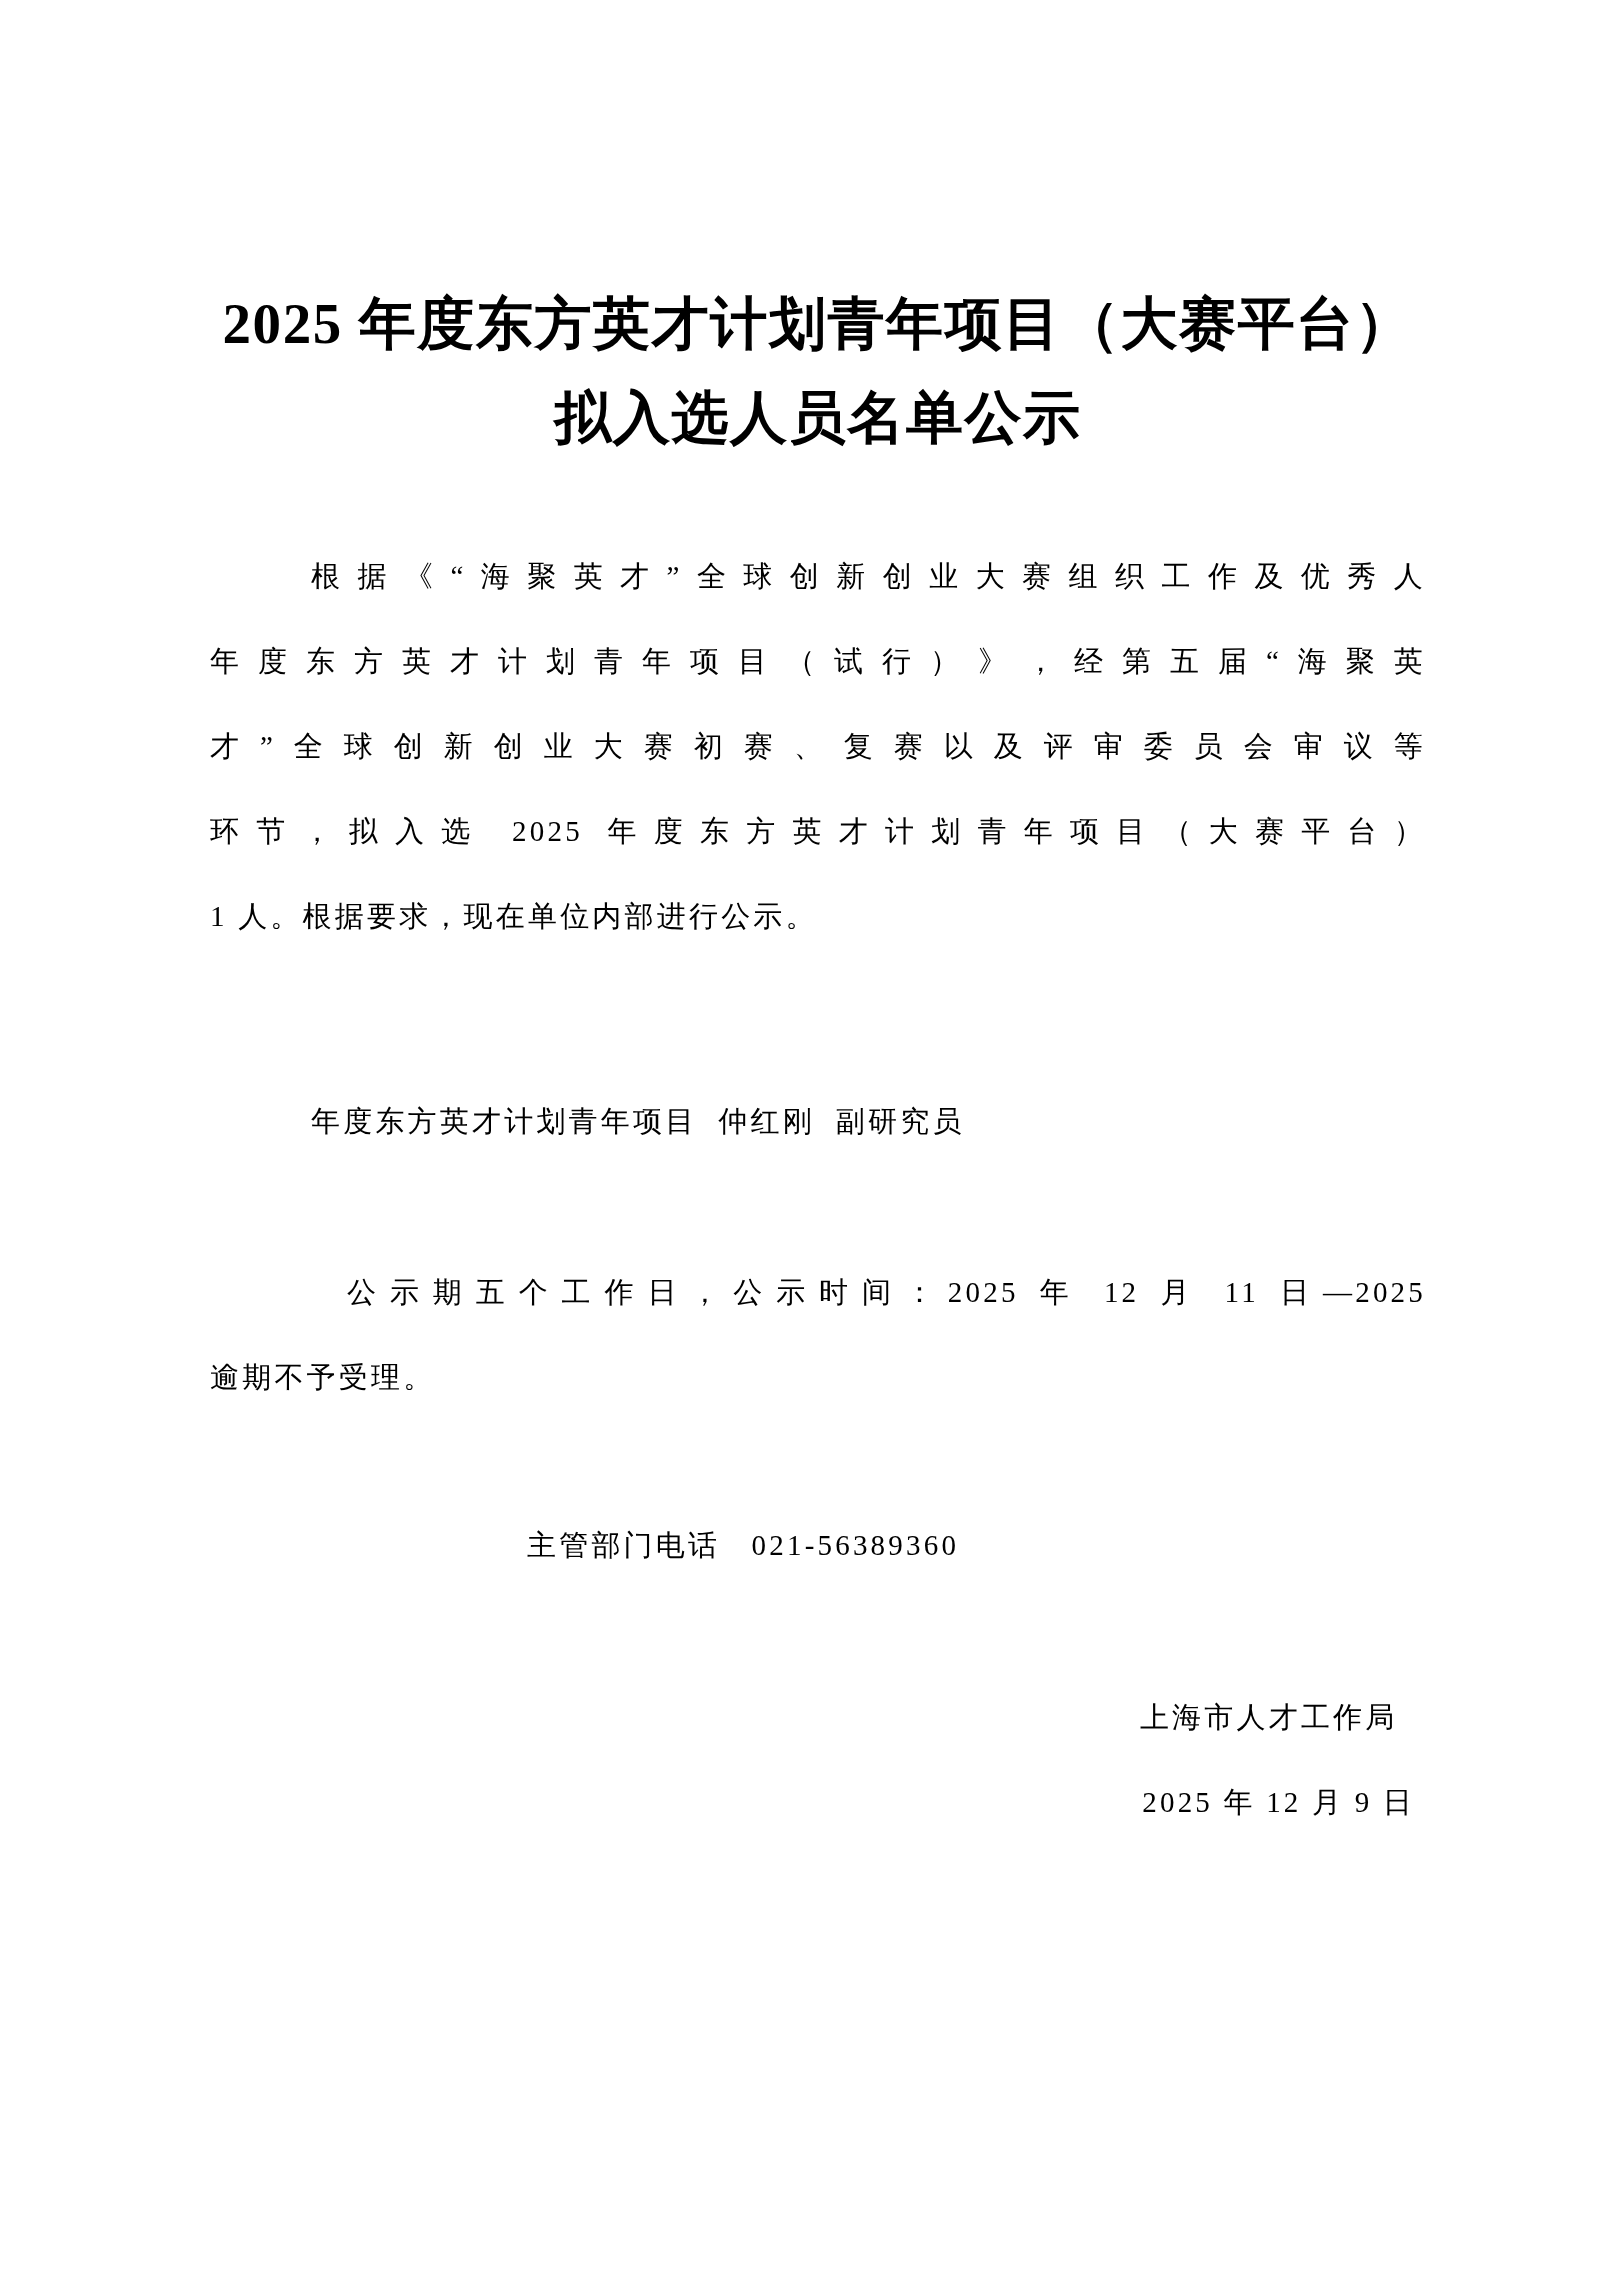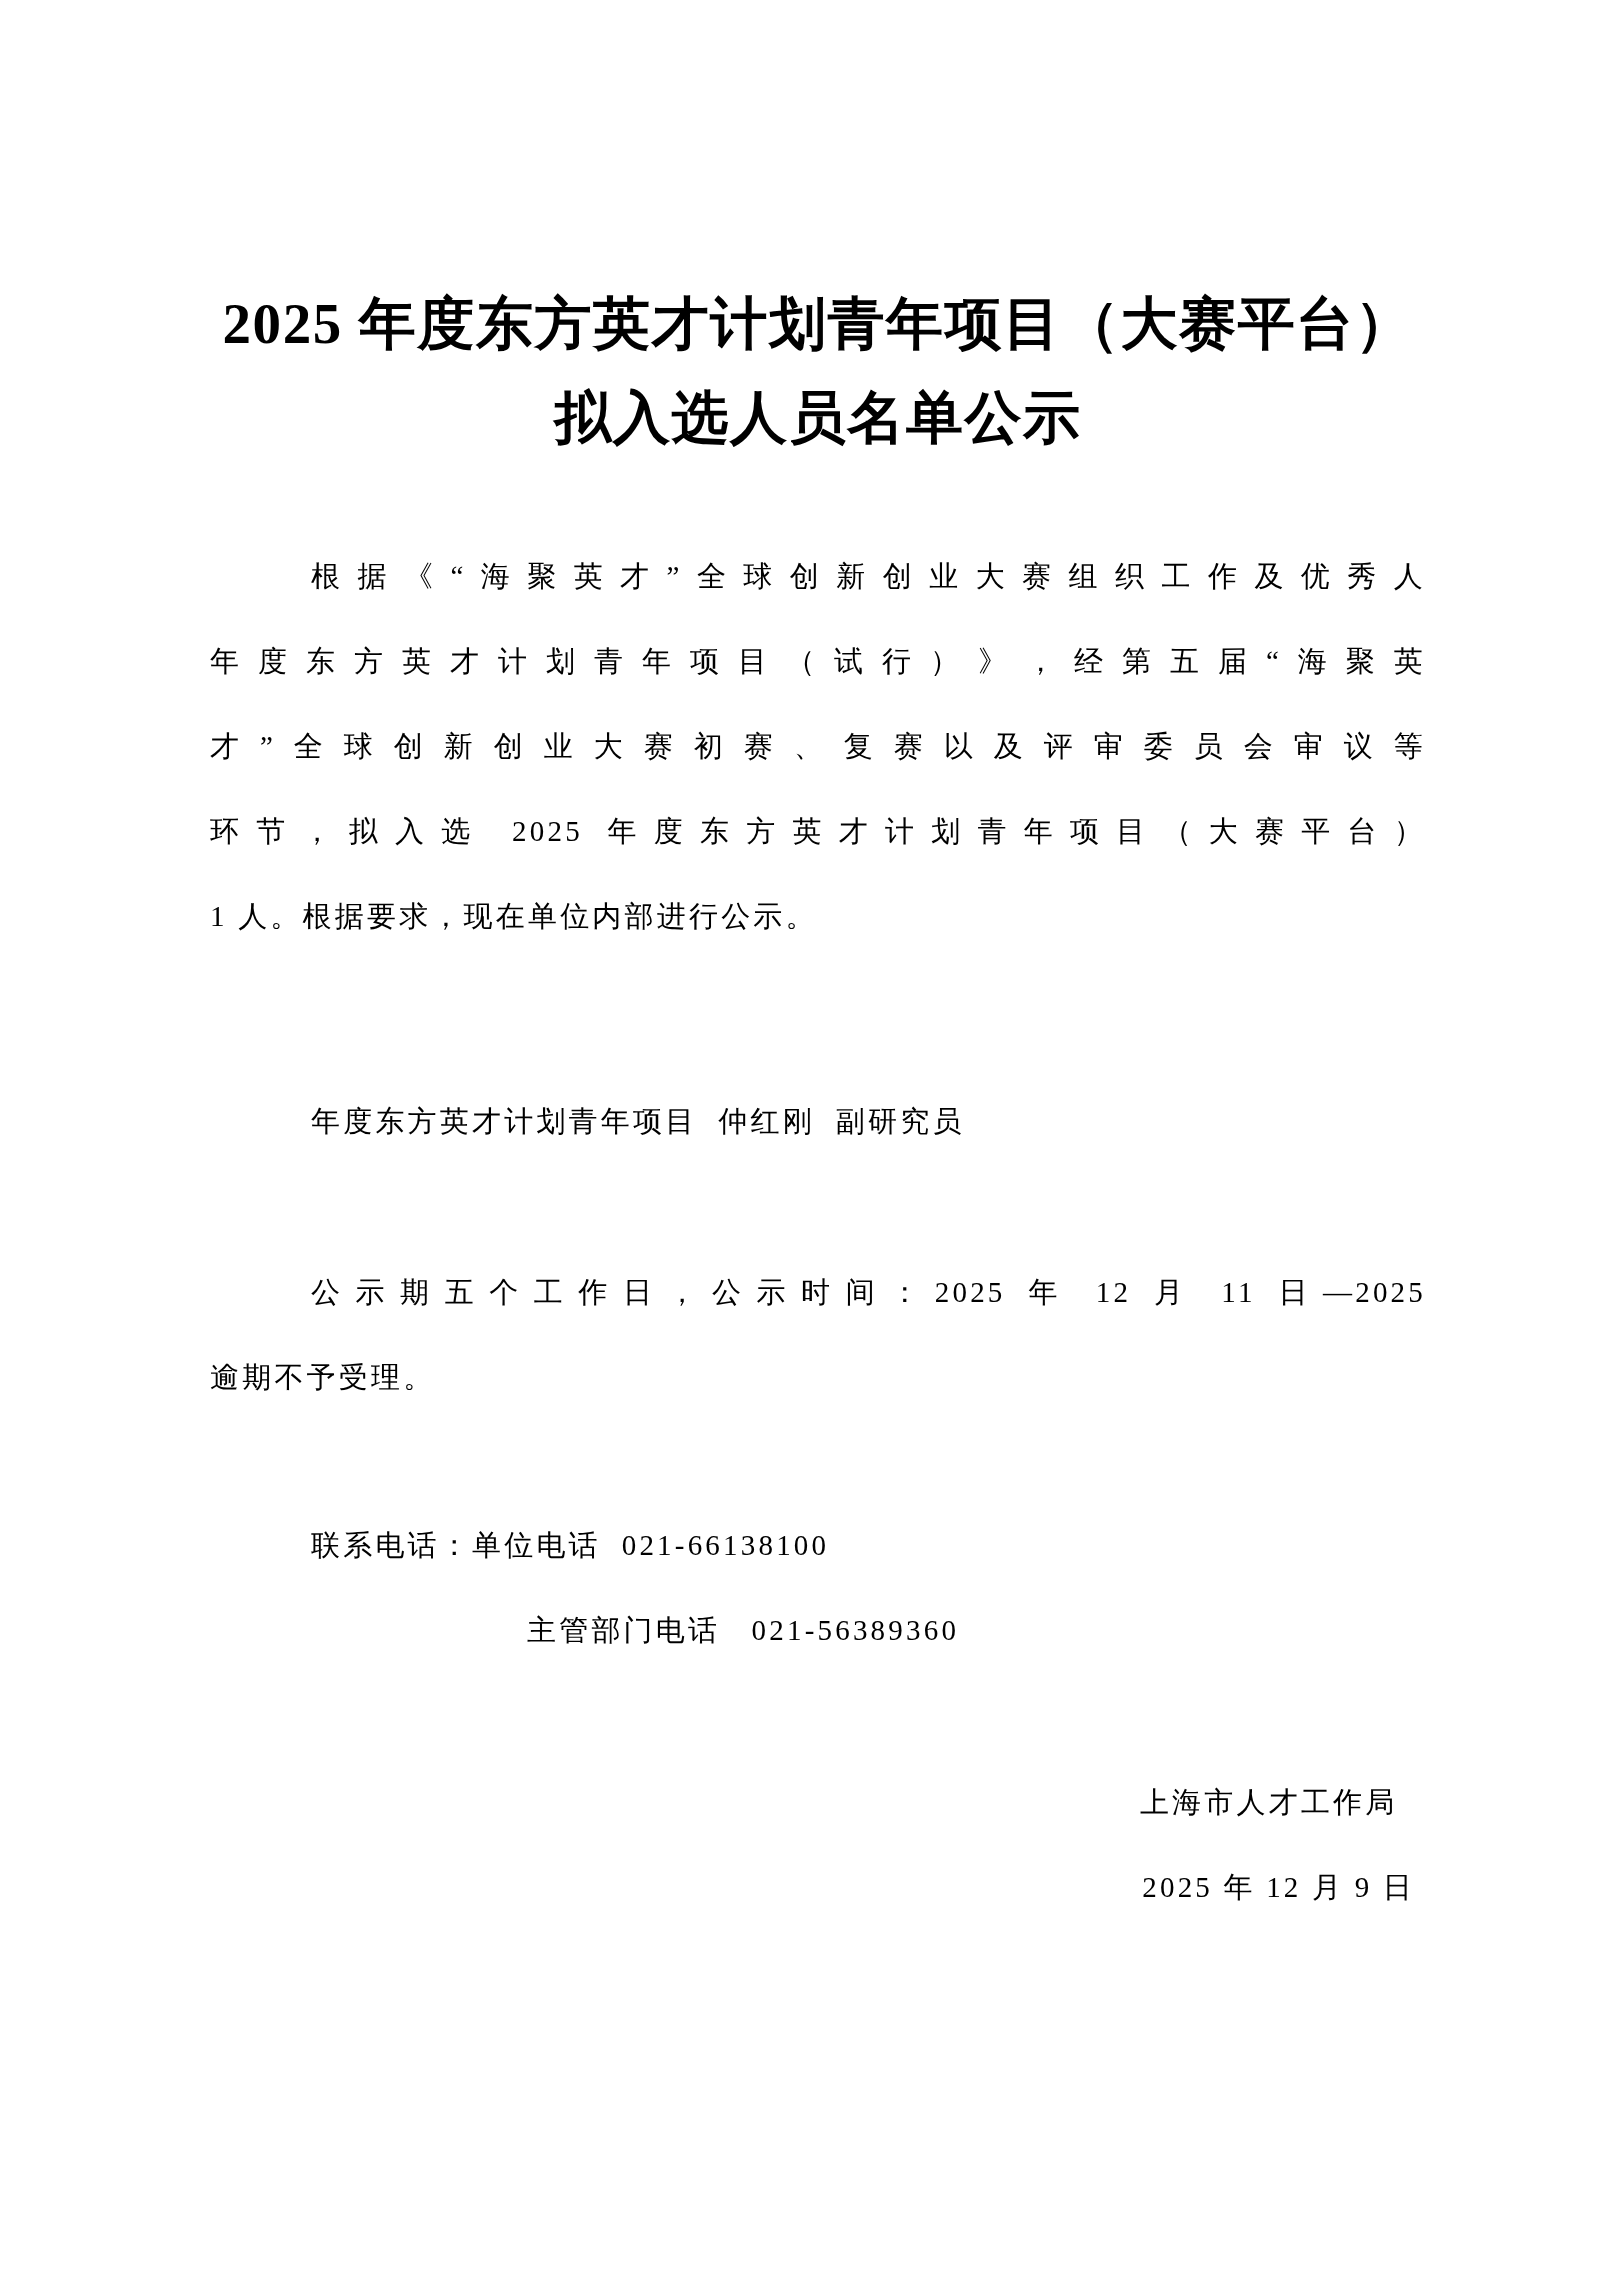--- a/index.html
+++ b/index.html
@@ -36,21 +36,21 @@
     text-align-last: justify;
   }
   .para-intro { margin-top: 69px; }
   .para-intro .tline:first-child { text-indent: 101px; }
   .candidate-line {
     margin-top: 120px;
     white-space: pre;
     text-indent: 101px;
   }
   .para-notice { margin-top: 86px; }
-  .para-notice .tline:first-child { text-indent: 101px; }
+  .para-notice .tline:first-child { text-indent: 101px; margin-left: 36px; }
   .contact-block { margin-top: 83px; }
   .contact-line-1 { white-space: pre; text-indent: 101px; }
   .contact-line-2 { white-space: pre; text-indent: 317px; }
   .signature-block {
     margin-top: 87px;
     text-align: right;
   }
   .signature-org { padding-right: 28.5px; white-space: pre; }
   .signature-date { padding-right: 11px; white-space: pre; text-align: right; }
 </style>
@@ -73,21 +73,20 @@
     </div>
 
   <div class="body-text candidate-line">年度东方英才计划青年项目  仲红刚  副研究员</div>
 
   <div class="body-text para-notice">
       <div class="tline just">公示期五个工作日，公示时间：2025 年 12 月 11 日—2025</div>
       <div class="tline">逾期不予受理。</div>
     </div>
 
   <div class="body-text contact-block">
-    <div class="tline contact-line-1">联系电话：单位电话  021-66138100</div>
     <div class="tline contact-line-2">主管部门电话   021-56389360</div>
   </div>
 
   <div class="body-text signature-block">
     <div class="tline signature-org">上海市人才工作局</div>
     <div class="tline signature-date">2025 年 12 月 9 日</div>
   </div>
 
 </div>
 

